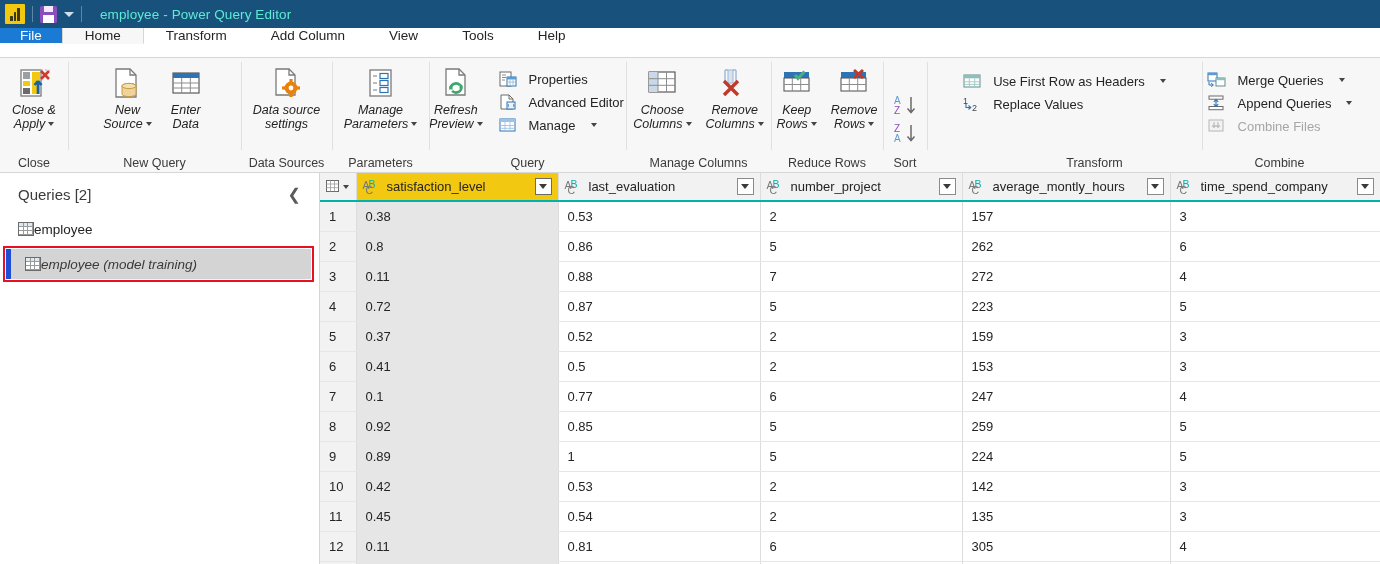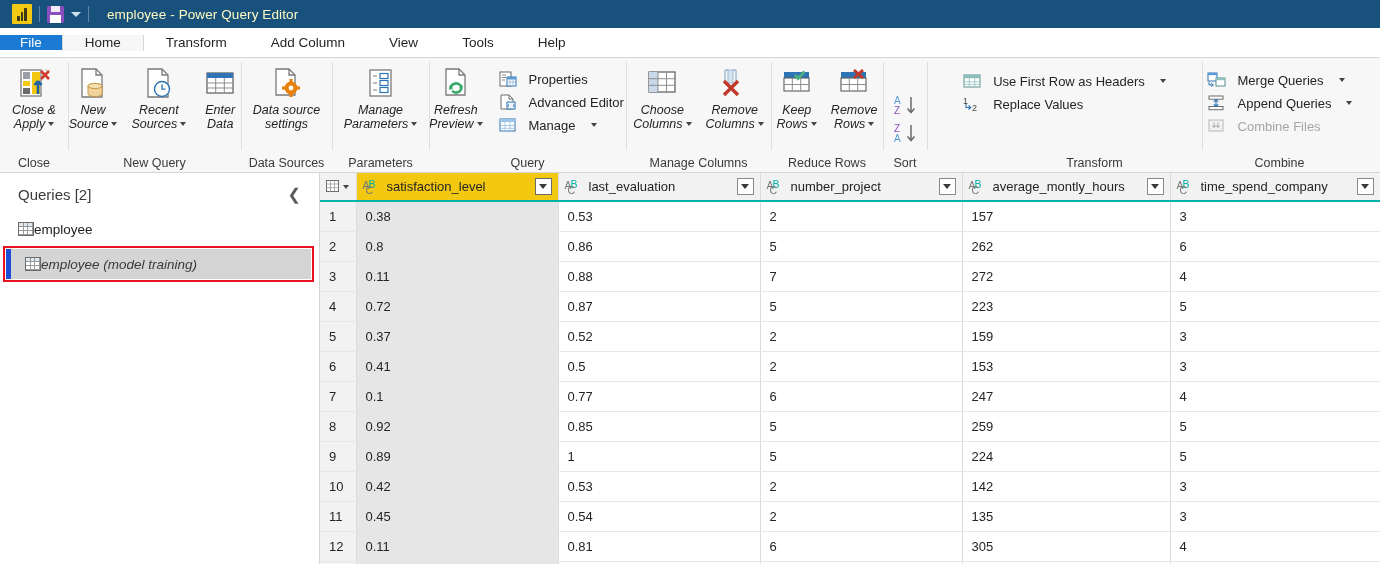--- a/index.html
+++ b/index.html
@@ -8,21 +8,21 @@
     width:1380px; height:564px;
     font-family:"Liberation Sans", sans-serif;
     font-size:13px; color:#252423;
     background:#ffffff; overflow:hidden;
     -webkit-font-smoothing:antialiased;
   }
 
   
   .titlebar{
     height:28px; background:#18527c; display:flex; align-items:center;
-    color:#fef9c3; font-size:13.5px; padding-left:11px;
+    color:#5eead4; font-size:13.5px; padding-left:4px;
   }
   .pbi-logo{
     width:20px; height:20px; background:#F2C811; border-radius:1px;
     display:flex; align-items:flex-end; justify-content:center; gap:1px;
     padding-bottom:3px; margin-left:1px;
   }
   .pbi-logo i{ display:block; width:2.5px; background:#3a3a1a; border-radius:0.5px;}
   .pbi-logo i:nth-child(1){height:5px}
   .pbi-logo i:nth-child(2){height:9px}
   .pbi-logo i:nth-child(3){height:13px}
@@ -37,21 +37,21 @@
     content:"";position:absolute;left:3px;bottom:0;width:11px;height:8px;background:#ffffff;
   }
   .tb-caret{
     width:0;height:0;border-left:5px solid transparent;border-right:5px solid transparent;
     border-top:5px solid #cfe0ec; margin-left:7px;
   }
   .tb-title{ margin-left:11px; letter-spacing:.1px; }
 
   
   .tabbar{
-    height:30px; background:#ffffff; display:flex; align-items:center;
+    height:30px; background:#ffffff; display:flex; align-items:flex-start;
     border-bottom:1px solid #d6d6d6; font-size:13.5px;
   }
   .tab{
     display:flex;align-items:center;justify-content:center;
     padding:0 22px; color:#252423; cursor:default; position:relative;
   }
   .tab.file{ background:#1a7ad4; color:#fff; padding:0 20px; }
   .tab.active{ background:#f7f7f7; border-left:1px solid #d6d6d6; border-right:1px solid #d6d6d6;
     border-bottom:1px solid #f7f7f7; margin-bottom:-1px; }
 
@@ -205,32 +205,20 @@
           <svg width="30" height="32" viewBox="0 0 30 32">
             <path d="M4 2 h14 l6 6 v22 h-20 z" fill="#fff" stroke="#7a7a7a" stroke-width="1.3"></path>
             <path d="M18 2 v6 h6" fill="none" stroke="#7a7a7a" stroke-width="1.3"></path>
             <ellipse cx="17" cy="19" rx="7" ry="2.6" fill="#E8C070" stroke="#C79A45" stroke-width="1"></ellipse>
             <path d="M10 19 v8 a7 2.6 0 0 0 14 0 v-8" fill="#EFD39A" stroke="#C79A45" stroke-width="1"></path>
             <ellipse cx="17" cy="19" rx="7" ry="2.6" fill="#F3DFAF" stroke="#C79A45" stroke-width="1"></ellipse>
           </svg>
         </div>
         <span class="cap">New</span>
         <span class="cap"><span>Source</span><i class="dd"></i></span>
-      </div>
-      <div class="bigbtn">
-        <div class="ic">
-          <svg width="30" height="32" viewBox="0 0 30 32">
-            <path d="M4 2 h14 l6 6 v22 h-20 z" fill="#fff" stroke="#7a7a7a" stroke-width="1.3"></path>
-            <path d="M18 2 v6 h6" fill="none" stroke="#7a7a7a" stroke-width="1.3"></path>
-            <circle cx="18" cy="22" r="7.5" fill="#fff" stroke="#2E74B5" stroke-width="1.4"></circle>
-            <path d="M18 17.5 v4.6 h3.5" stroke="#2E74B5" stroke-width="1.4" fill="none"></path>
-          </svg>
-        </div>
-        <span class="cap">Recent</span>
-        <span class="cap"><span>Sources</span><i class="dd"></i></span>
       </div>
       <div class="bigbtn">
         <div class="ic">
           <svg width="30" height="30" viewBox="0 0 30 30">
             <rect x="2" y="5" width="26" height="20" fill="#fff" stroke="#5b5b5b" stroke-width="1.2"></rect>
             <rect x="2" y="5" width="26" height="5" fill="#2E74B5"></rect>
             <path d="M2 15 h26 M2 20 h26 M10.7 10 v15 M19.3 10 v15" stroke="#8d8d8d" stroke-width="1"></path>
           </svg>
         </div>
         <span class="cap">Enter</span>

